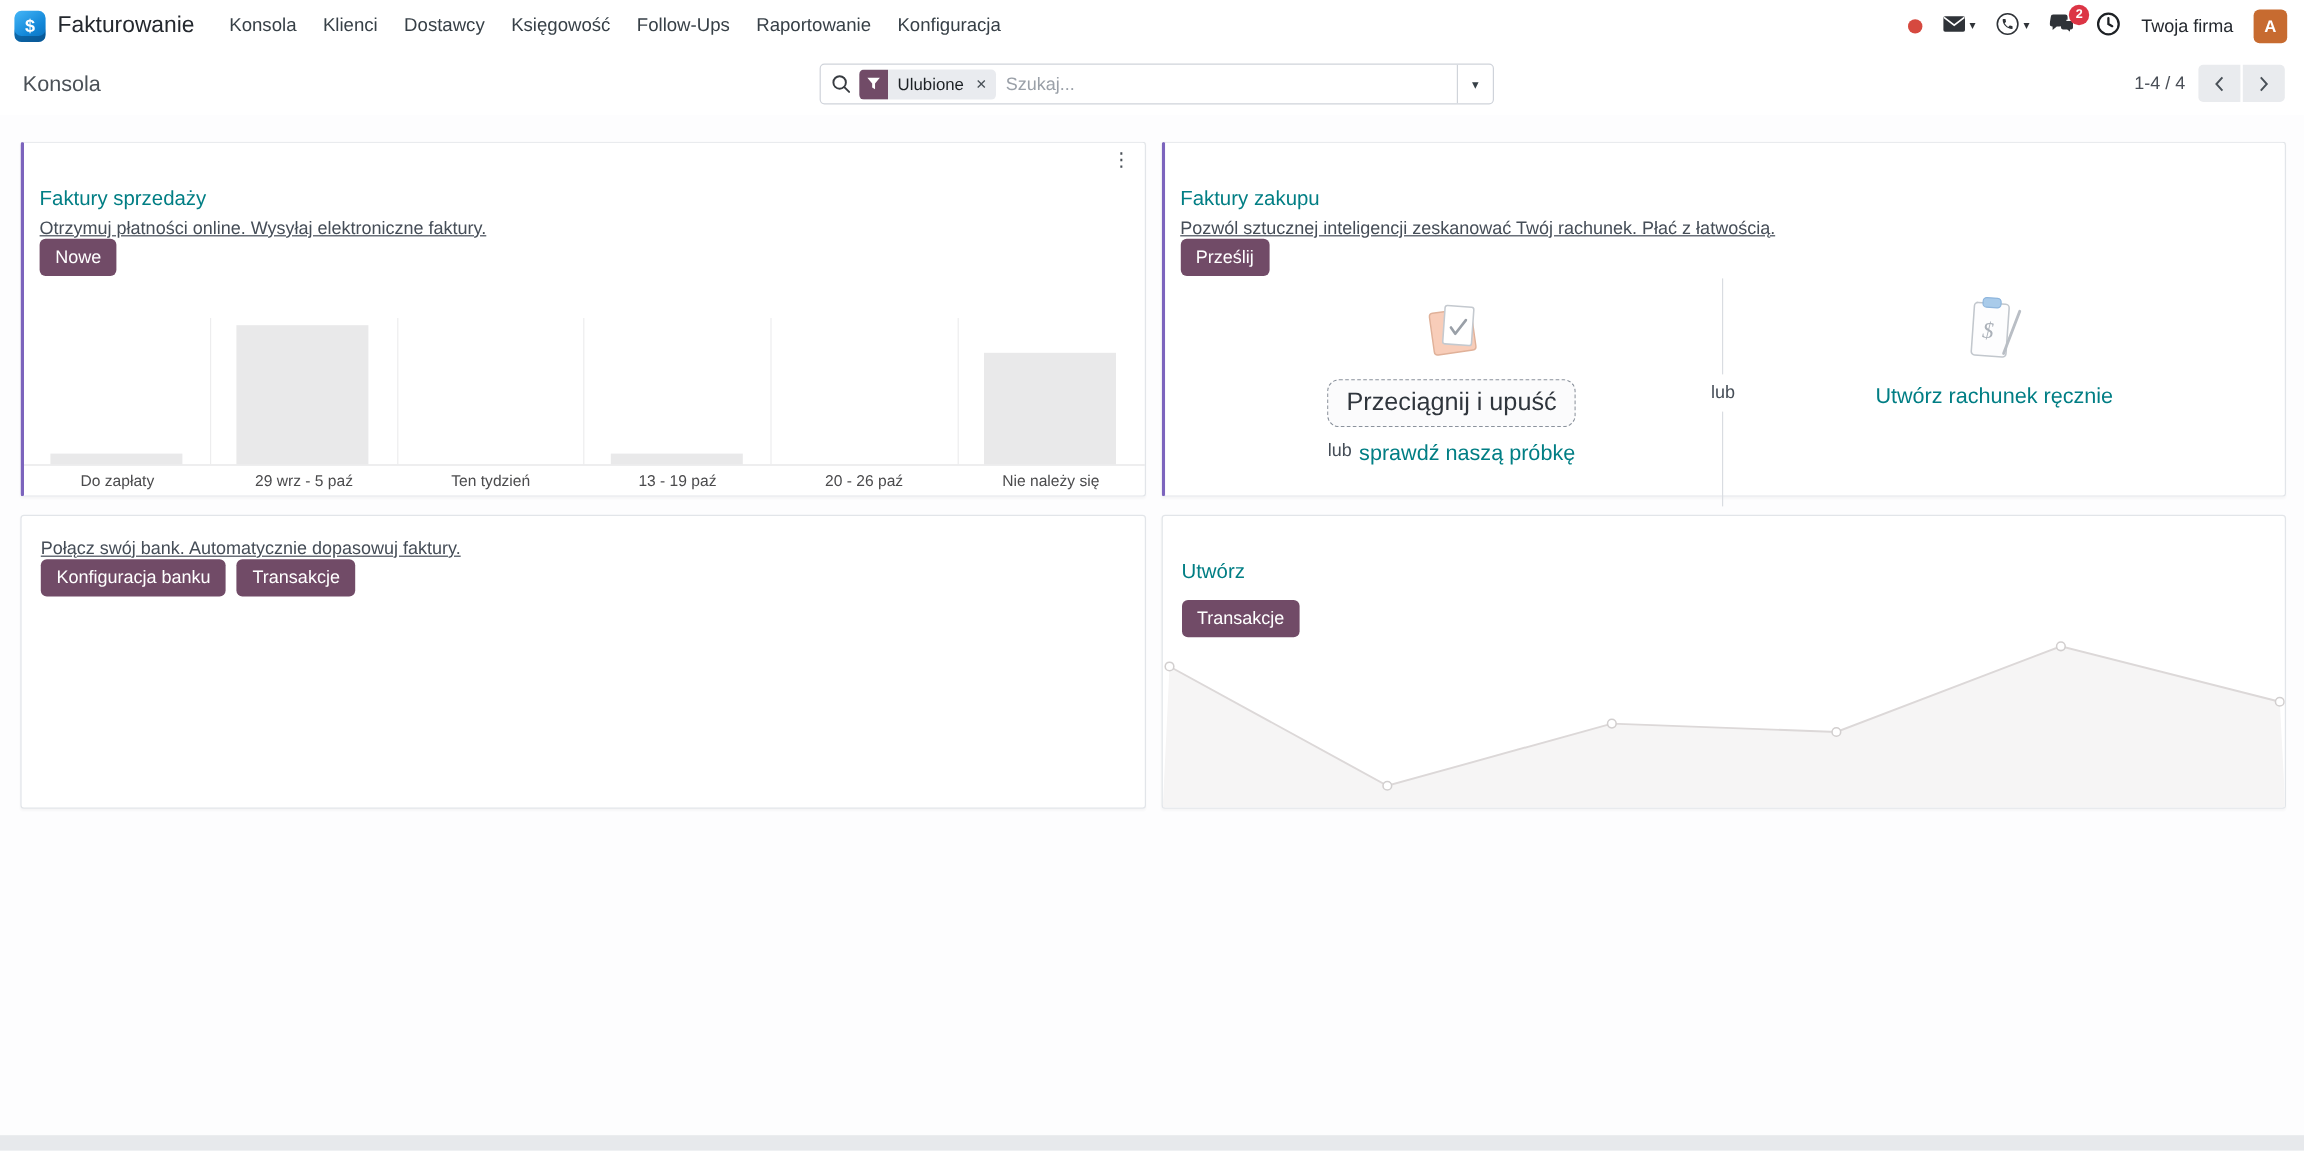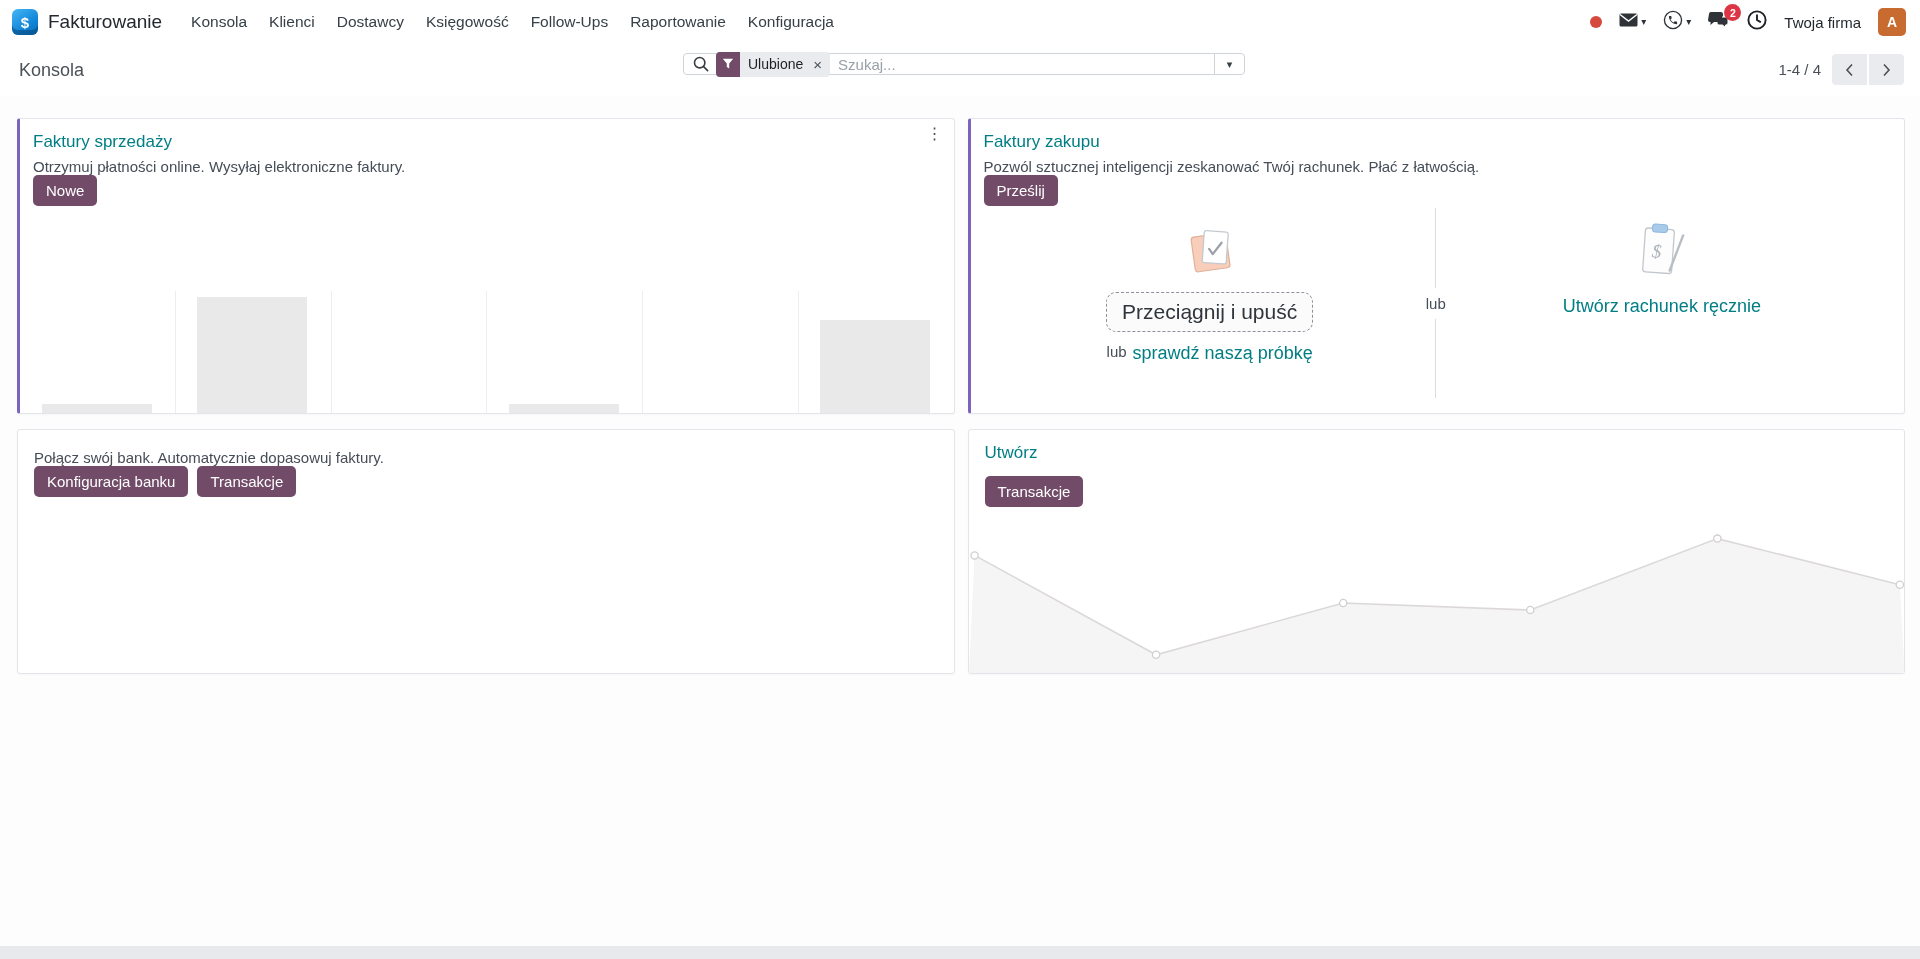--- a/index.html
+++ b/index.html
@@ -30,21 +30,21 @@
   .caret{font-size:10px;color:#2f3338;line-height:1;}
   .badge{position:absolute;top:-7px;right:-11px;min-width:17px;height:17px;border-radius:9px;background:var(--badge-red);
     color:#fff;font-size:10.5px;font-weight:bold;display:flex;align-items:center;justify-content:center;padding:0 4px;}
   .company-name{font-size:15px;color:#24282e;cursor:pointer;}
   .avatar{width:28px;height:28px;border-radius:5px;background:var(--avatar-bg);color:#fff;font-size:14px;font-weight:bold;
     display:flex;align-items:center;justify-content:center;cursor:pointer;}
 
   
   .control-panel{height:52px;background:#fff;position:relative;display:flex;align-items:center;}
   .breadcrumb{font-size:18px;color:#4b5157;padding-left:19px;}
-  .searchbar{position:absolute;left:683px;top:9px;width:562px;height:22px;background:#fff;border:1px solid #cfd3da;
+  .searchbar{position:absolute;left:683px;top:9px;width:562px;height:34px;background:#fff;border:1px solid #cfd3da;
     border-radius:4px;display:flex;align-items:center;padding-left:9px;}
   .search-icon{flex:0 0 auto;display:flex;}
   .facet{display:flex;align-items:center;height:25px;background:#e9ebef;border-radius:4px;margin-left:7px;overflow:hidden;}
   .facet-funnel{width:24px;height:25px;background:var(--accent-button);display:flex;align-items:center;justify-content:center;}
   .facet-label{font-size:14px;color:#1d2125;padding:0 8px;}
   .facet-close{font-size:15px;color:#495057;padding:0 8px 0 2px;cursor:pointer;}
   .search-input{flex:1;border:none;outline:none;font-size:15px;padding:0 8px;color:#24282e;font-family:inherit;background:transparent;}
   .search-input::placeholder{color:#9aa0a8;}
   .search-caret-btn{width:30px;height:100%;border-left:1px solid #d0d4da;display:flex;align-items:center;justify-content:center;
     cursor:pointer;color:#374047;font-size:11px;}
@@ -55,22 +55,22 @@
   .pager-btn.next{border-radius:0 4px 4px 0;}
 
   
   .dashboard{position:absolute;top:96px;left:0;right:0;padding:22px 15px 0 17px;display:grid;
     grid-template-columns:1fr 1fr;grid-template-rows:296px 245px;gap:15px 13px;}
   .card{position:relative;background:#fff;border:1px solid #e2e5e9;border-radius:3px;box-shadow:0 1px 2px rgba(0,0,0,.03);}
   .card.accent{border-left:3px solid var(--card-accent-border);}
   .card-pad{padding:13px 16px 0 13px;}
   .card.accent .card-pad{padding-left:13px;}
   .card:not(.accent) .card-pad{padding-left:16px;}
-  .card-title{font-size:17px;font-weight:500;color:var(--title-teal);cursor:pointer;}
-  .card-sub{margin-top:6px;font-size:15px;color:#454d57;}
+  .card-title{font-size:17px;font-weight:500;color:var(--title-teal);cursor:pointer;margin-top:24px;}
+  .card-sub{margin-top:6px;font-size:15px;color:#454d57;text-decoration:underline;}
   .btn{display:inline-block;background:var(--accent-button);color:#fff;font-size:15px;padding:7px 13px;border-radius:5px;
     border:none;cursor:pointer;font-family:inherit;}
   .btn-row{display:flex;gap:9px;}
   .kebab{position:absolute;top:7px;right:11px;font-size:16px;color:#495057;cursor:pointer;line-height:1;}
 
   
   .bar-chart{position:absolute;left:0;right:0;bottom:0;}
   .bar-plot{display:flex;height:122px;}
   .bar-col{flex:1;position:relative;border-right:1px solid #ededee;}
   .bar-col:last-child{border-right:none;}
@@ -216,20 +216,28 @@
             <div class="bar" style="height: 116px; background: rgb(233, 233, 234);"></div>
           </div>
         <div class="bar-col"></div>
         <div class="bar-col">
             <div class="bar" style="height: 9px; background: rgb(233, 233, 234);"></div>
           </div>
         <div class="bar-col"></div>
         <div class="bar-col">
             <div class="bar" style="height: 93px; background: rgb(233, 233, 234);"></div>
           </div>
+      </div>
+      <div class="bar-labels">
+        <div class="bar-label">Do zapłaty</div>
+        <div class="bar-label">29 wrz - 5 paź</div>
+        <div class="bar-label">Ten tydzień</div>
+        <div class="bar-label">13 - 19 paź</div>
+        <div class="bar-label">20 - 26 paź</div>
+        <div class="bar-label">Nie należy się</div>
       </div>
     </div>
   </div>
 
   <div class="card accent">
     <div class="card-pad">
       <div class="card-title">Faktury zakupu</div>
       <div class="card-sub">Pozwól sztucznej inteligencji zeskanować Twój rachunek. Płać z łatwością.</div>
       <div class="btn-row">
         <button class="btn">Prześlij</button>

